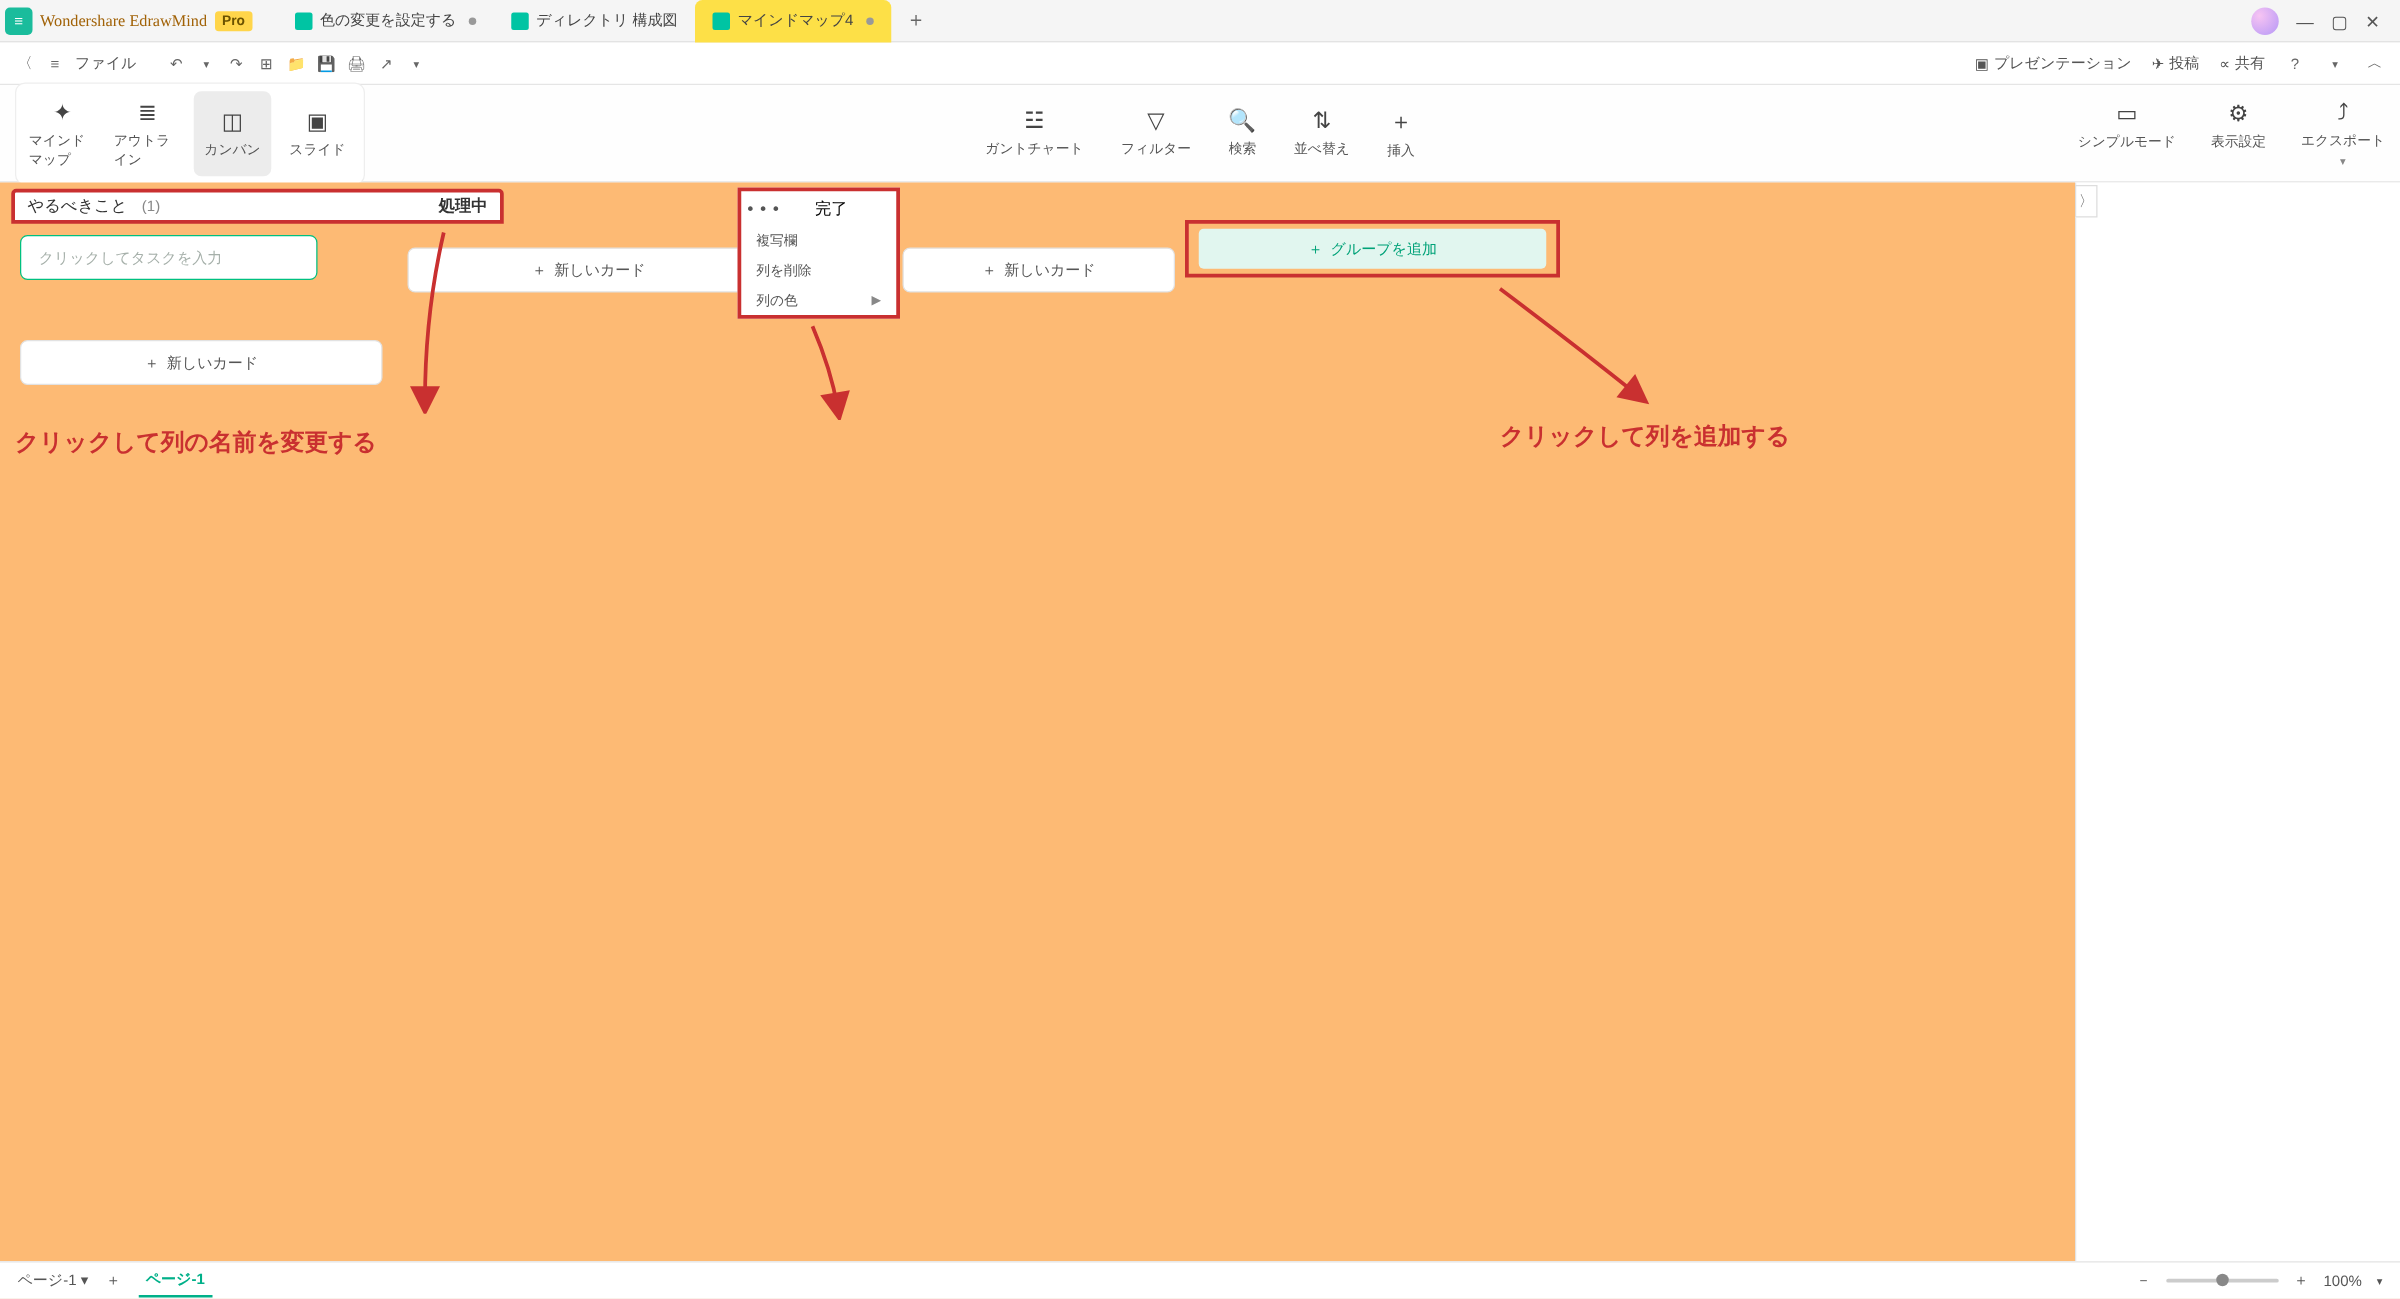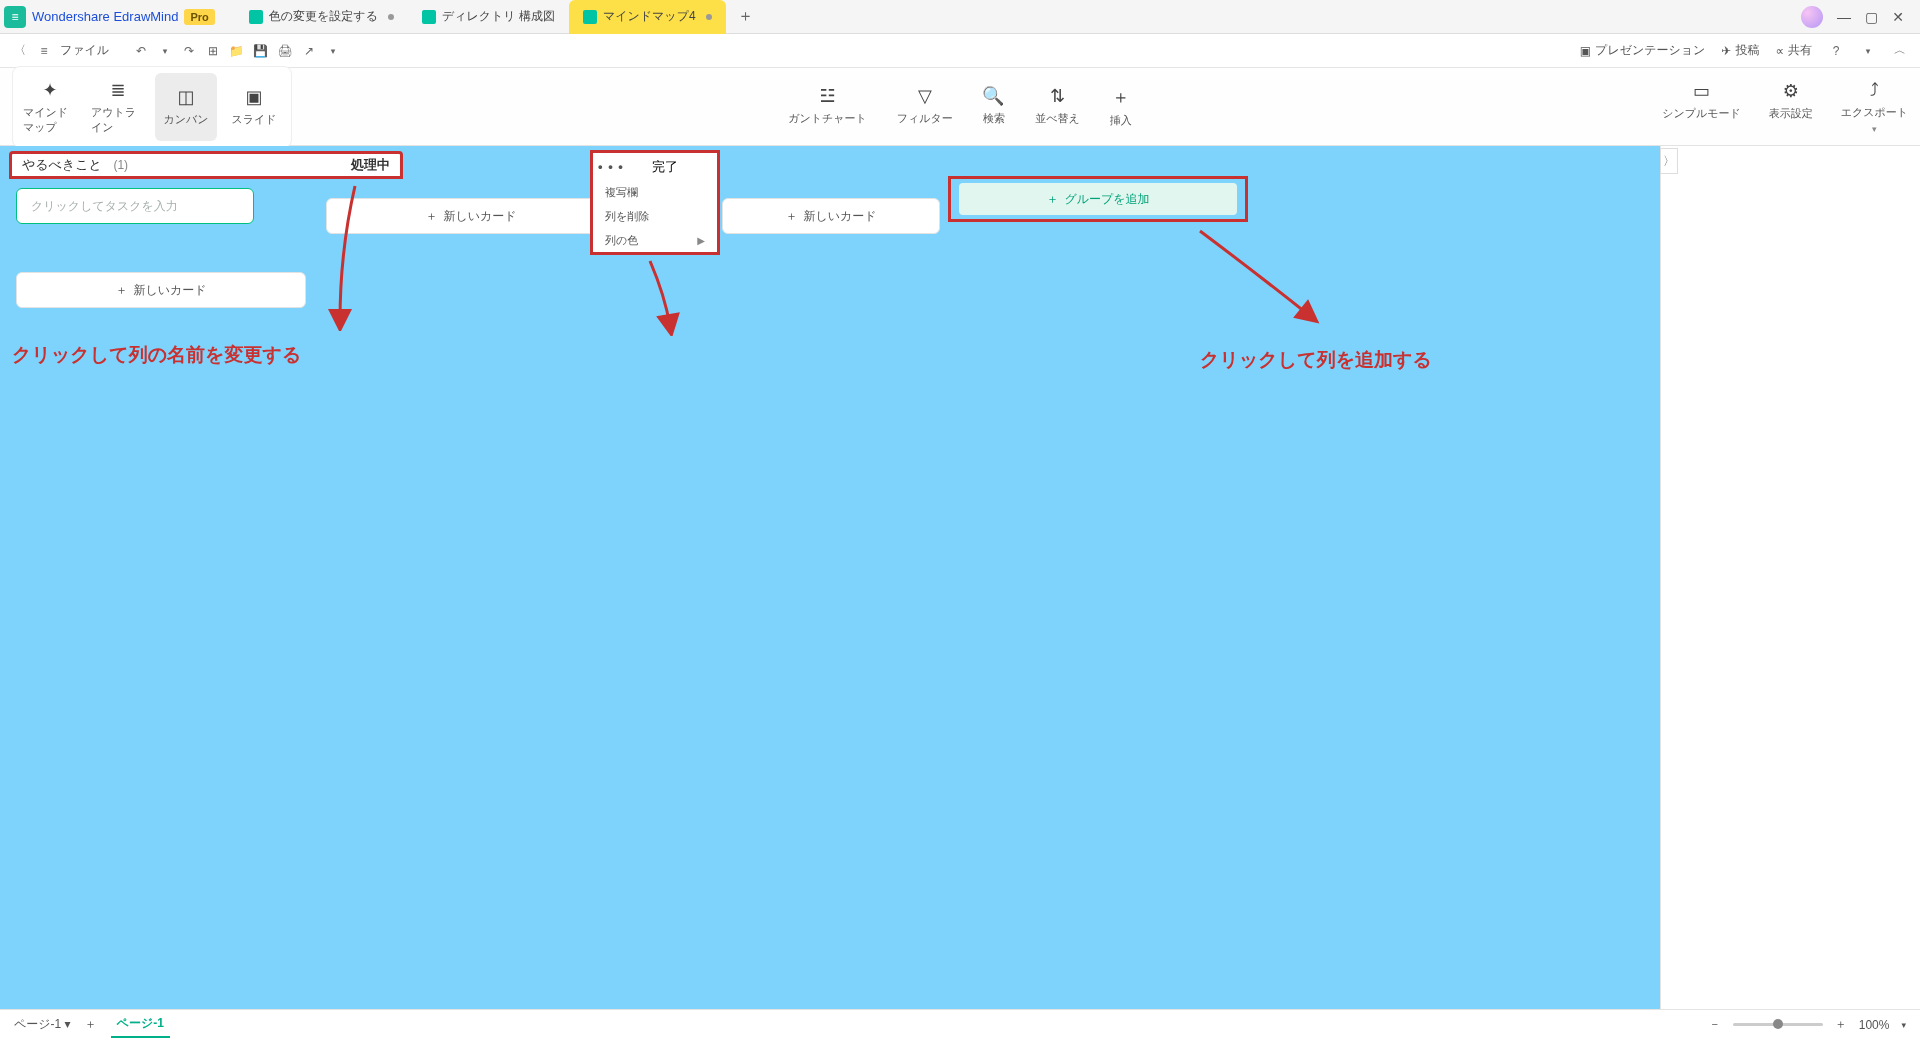--- a/index.html
+++ b/index.html
@@ -1,20 +1,20 @@
 <!DOCTYPE html>
 <html><head>
 <meta charset="utf-8">
 <style>
 * { margin: 0; padding: 0; box-sizing: border-box; font-family: "Segoe UI", Meiryo, sans-serif; }
 body { width: 1920px; height: 1039px; background: #f0f0f0; overflow: hidden; position: relative; }
 
 .titlebar { height: 34px; background: #f5f5f5; display: flex; align-items: center; padding: 0 4px; border-bottom: 1px solid #ddd; }
 .app-logo { width: 22px; height: 22px; background: #1abc9c; border-radius: 4px; display: flex; align-items: center; justify-content: center; color: #fff; font-size: 12px; font-weight: bold; margin-right: 6px; }
-.app-name { font-size: 13px; color: #1d4ed8; margin-right: 6px; }
+.app-name { font-size: 13px; color: #a16207; margin-right: 6px; font-family: Liberation Serif, serif; }
 .pro-badge { background: #ffd54a; color: #6b5200; font-size: 11px; font-weight: bold; padding: 2px 6px; border-radius: 3px; margin-right: 20px; }
 .tab { display: flex; align-items: center; height: 34px; padding: 0 14px; font-size: 12px; color: #444; border-radius: 6px 6px 0 0; gap: 6px; }
 .tab.active { background: #fde047; }
 .tab-icon { width: 14px; height: 14px; background: #00c4a3; border-radius: 2px; }
 .tab-dot { width: 6px; height: 6px; background: #999; border-radius: 50%; margin-left: 4px; }
 .plus-tab { padding: 0 12px; font-size: 16px; color: #666; cursor: pointer; }
 .win-controls { margin-left: auto; display: flex; align-items: center; gap: 14px; padding-right: 12px; }
 .avatar { width: 22px; height: 22px; border-radius: 50%; background: radial-gradient(circle at 30% 30%, #f7c4f3, #b597f6); }
 .wc { font-size: 14px; color: #555; cursor: pointer; }
 
@@ -30,21 +30,21 @@
 .view-btn.active { background: #ececec; }
 .view-btn .vi { font-size: 18px; color: #444; }
 .view-btn .vl { font-size: 11px; color: #555; }
 .ribbon-center { position: absolute; left: 50%; transform: translateX(-50%); display: flex; gap: 30px; }
 .rc-btn { display: flex; flex-direction: column; align-items: center; gap: 4px; cursor: pointer; }
 .rc-btn .vi { font-size: 18px; color: #444; }
 .rc-btn .vl { font-size: 11px; color: #555; }
 .ribbon-right { margin-left: auto; display: flex; gap: 28px; }
 
 .canvas-wrap { position: absolute; top: 146px; left: 0; right: 0; bottom: 30px; display: flex; }
-.canvas { flex: 1; position: relative; background: #7dd3fc; overflow: hidden; }
+.canvas { flex: 1; position: relative; background: #fdba74; overflow: hidden; }
 .right-panel { width: 260px; background: #fff; border-left: 1px solid #e3e3e3; position: relative; }
 .panel-toggle { position: absolute; left: -1px; top: 2px; width: 18px; height: 26px; background: #fff; border: 1px solid #ddd; display: flex; align-items: center; justify-content: center; font-size: 12px; color: #666; cursor: pointer; }
 .panel-placeholder { display: flex; flex-direction: column; align-items: center; justify-content: flex-start; padding-top: 230px; gap: 18px; }
 .ph-icon { width: 70px; height: 54px; background: #f3f3f3; border: 1px solid #e0e0e0; border-radius: 6px; position: relative; }
 .ph-icon::after { content: ""; position: absolute; left: 32px; top: 6px; width: 22px; height: 38px; border: 2px solid #00c080; border-radius: 3px; background: #fff; }
 .ph-text { font-size: 11px; color: #666; }
 
 .col-header { position: absolute; height: 28px; display: flex; align-items: center; padding: 0 10px; font-size: 13px; color: #333; background: #fff; border-radius: 4px 4px 0 0; }
 .col-header.redbox { border: 3px solid #c93030; }
 .col1 { left: 9px; top: 5px; width: 394px; justify-content: space-between; }
@@ -246,21 +246,21 @@
       <path d="M35,5 Q20,70 20,140" stroke="#c93030" stroke-width="3" fill="none" marker-end="url(#ah1)"></path>
     </svg>
     <svg class="arrow-svg" style="left:630px;top:110px" width="60" height="80">
       <path d="M20,5 Q35,40 40,70" stroke="#c93030" stroke-width="3" fill="none" marker-end="url(#ah1)"></path>
     </svg>
     <svg class="arrow-svg" style="left:1190px;top:80px" width="140" height="100">
       <path d="M10,5 Q70,50 120,90" stroke="#c93030" stroke-width="3" fill="none" marker-end="url(#ah1)"></path>
     </svg>
 
     <div class="annot" style="left:12px;top:195px">クリックして列の名前を変更する</div>
-    <div class="annot" style="left:1200px;top:200px">クリックして列を追加する</div>
+    <div class="annot" style="left:1200px;top:190px">クリックして列を追加する</div>
 
   </div>
 
   <div class="right-panel">
     <div class="panel-toggle">〉</div>
   </div>
 </div>
 
 <div class="statusbar">
   <span><span>ページ-1</span> ▾</span>

